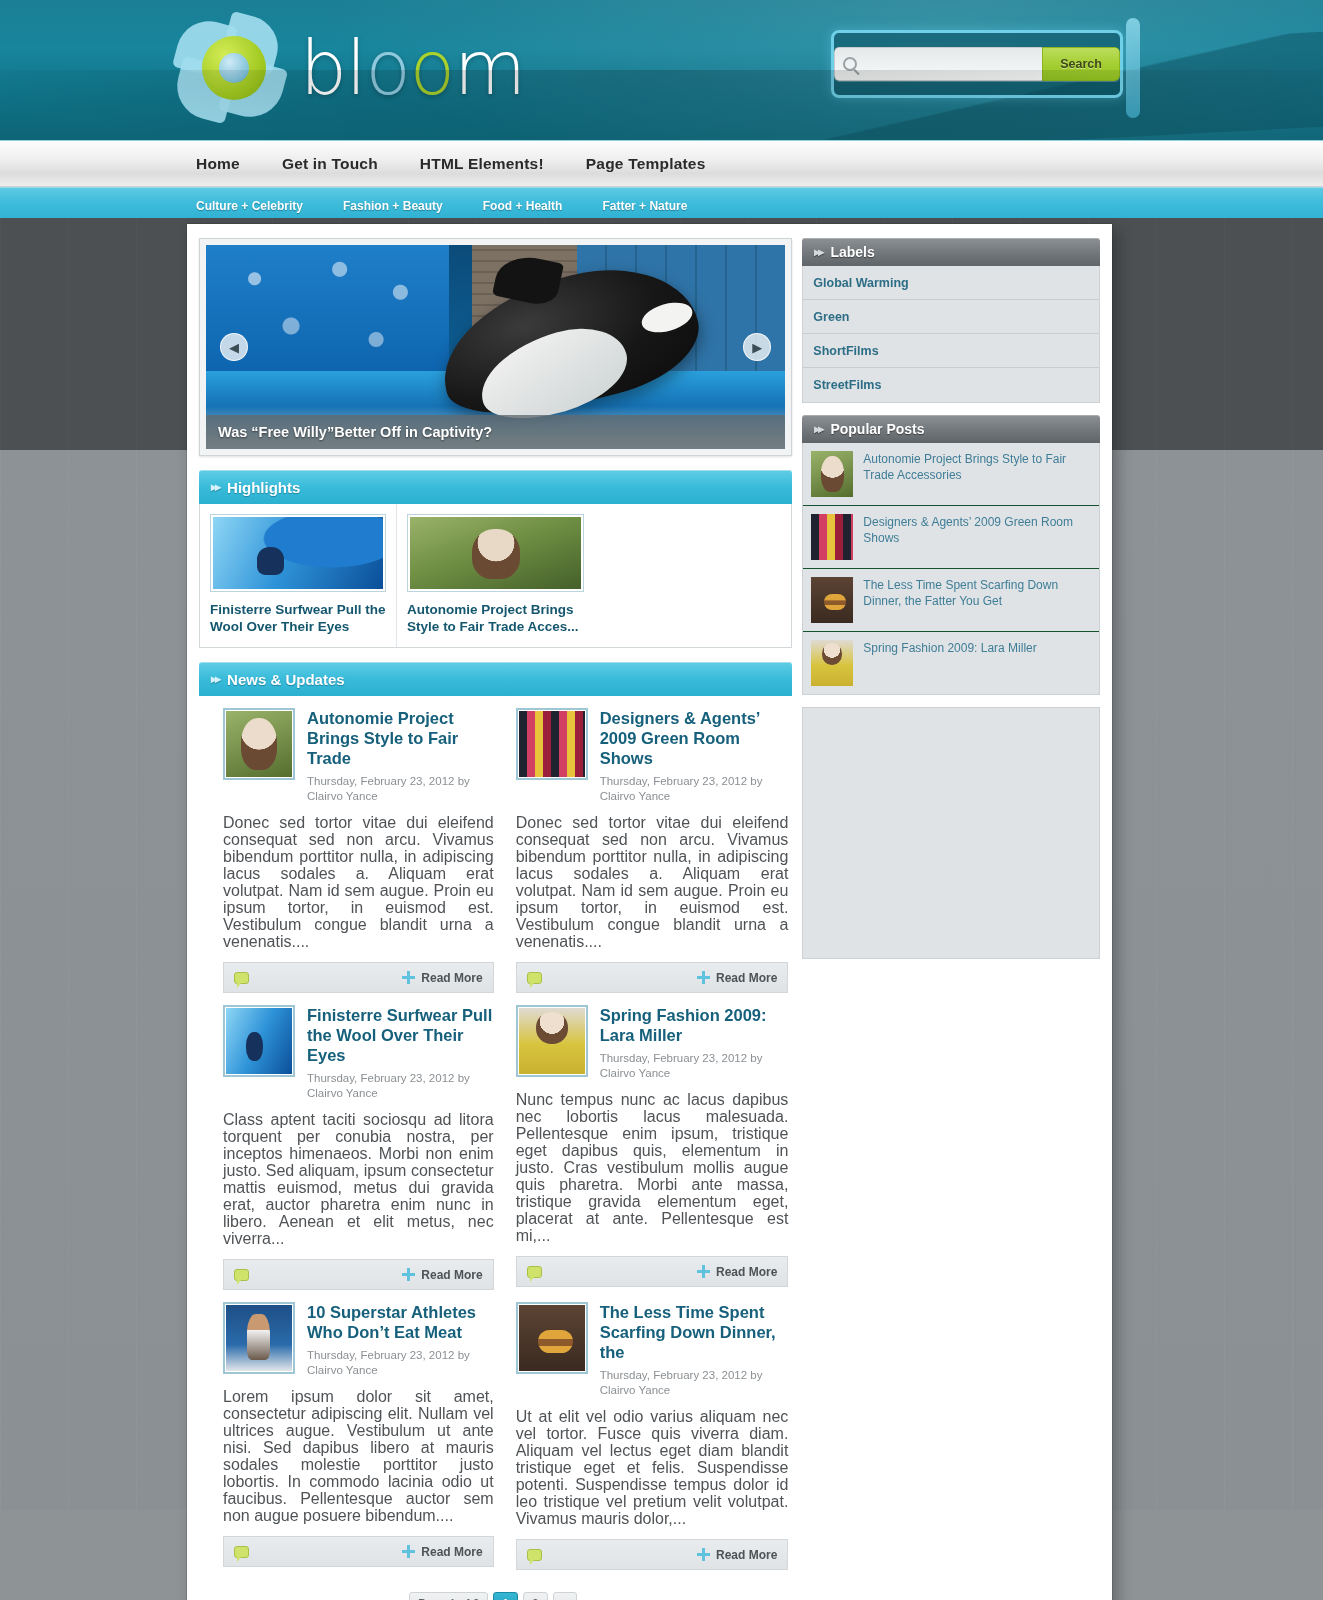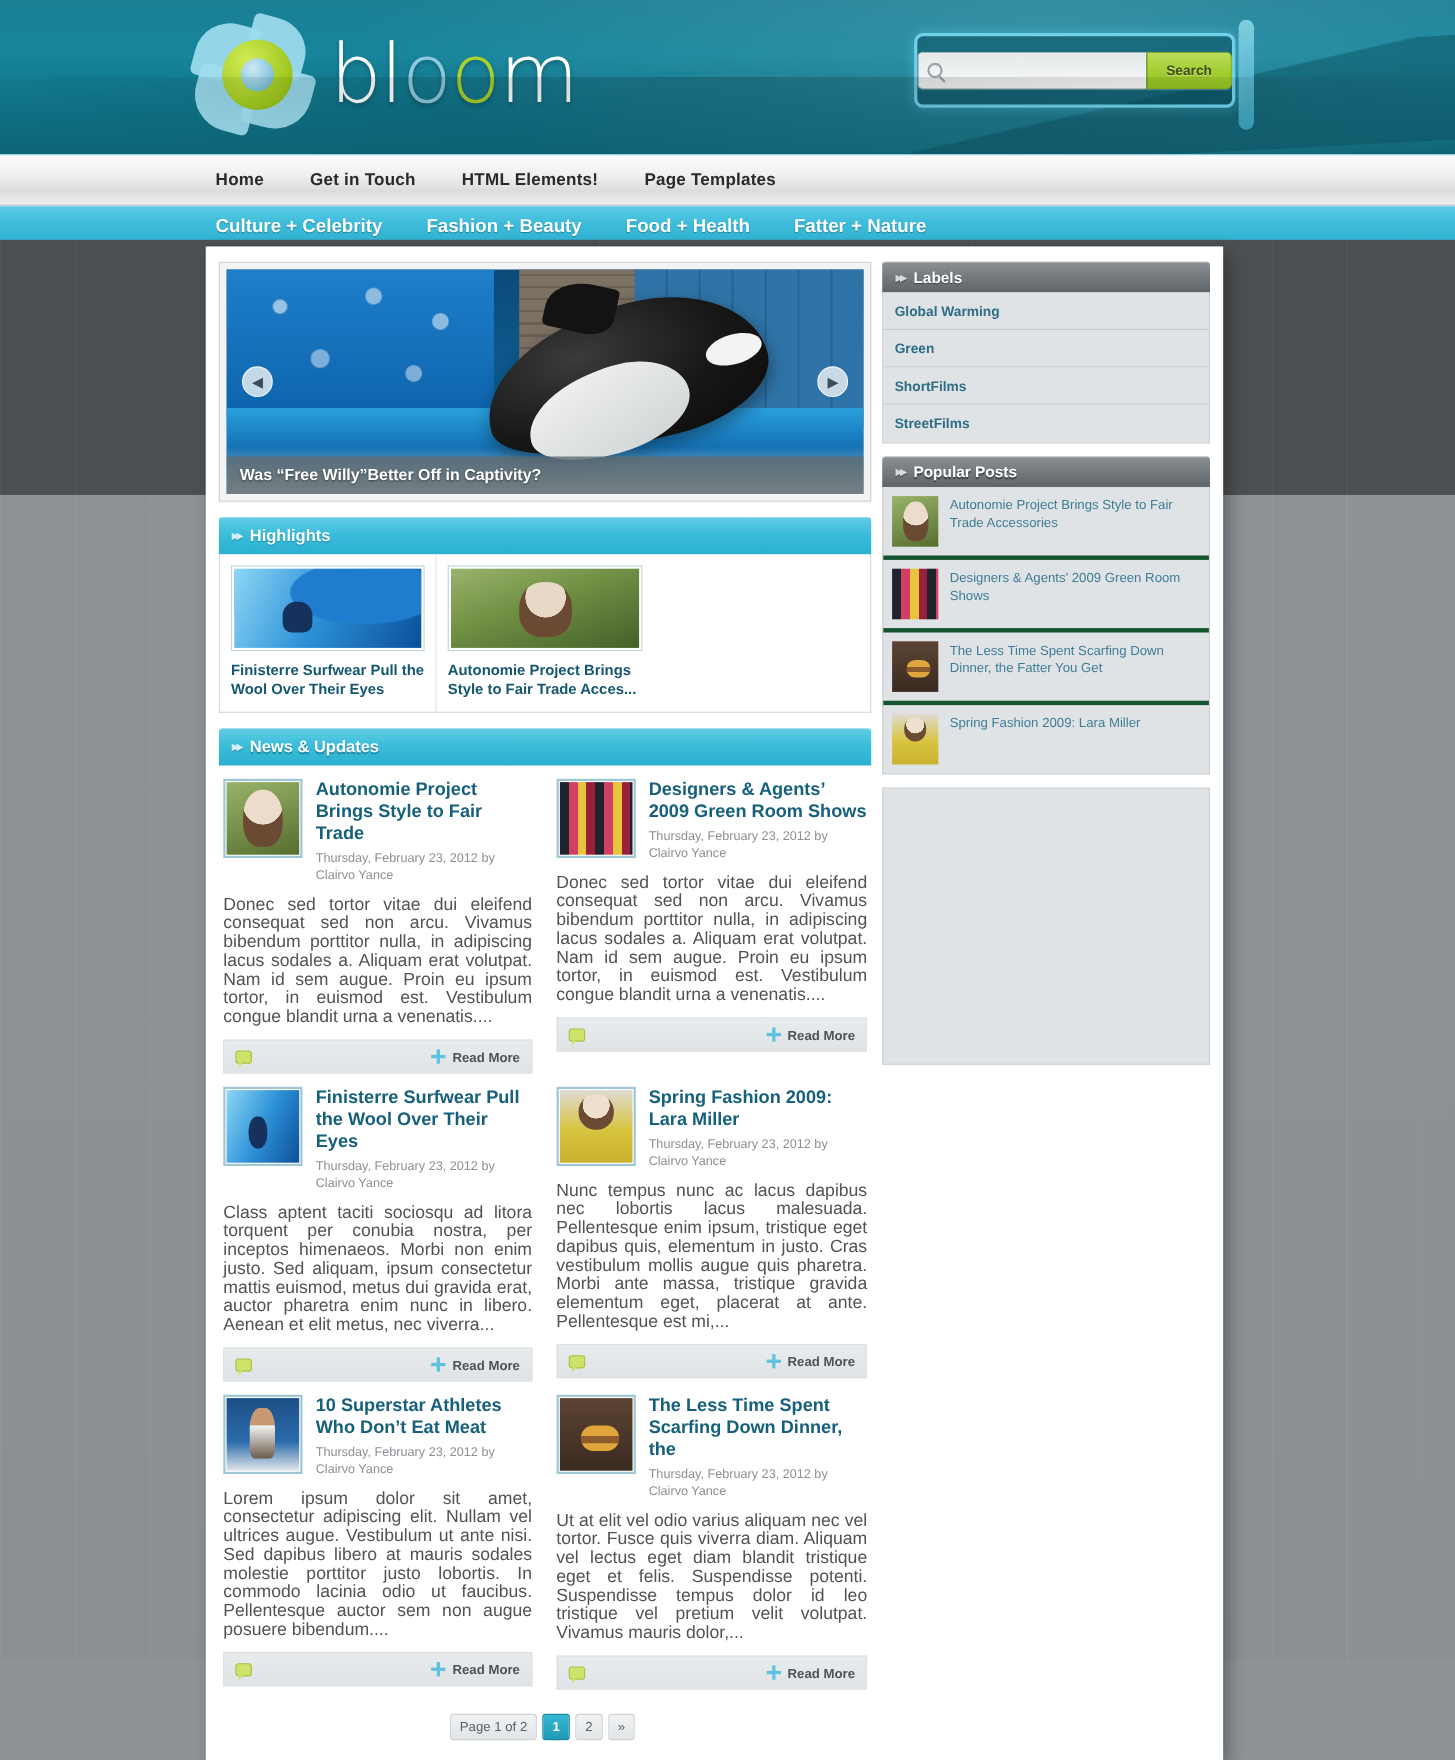--- a/index.html
+++ b/index.html
@@ -130,21 +130,21 @@
     font-size:15.5px; color:#2a2a2a; text-decoration:none; font-weight:bold;
     margin-right: 42px; letter-spacing:.2px;
   }
   .nav-sub {
     height: 37px;
     background: linear-gradient(180deg,#5fcbe4 0%, #3cbbda 45%, #2fb0d2 100%);
     display:flex; align-items:center; padding-left:196px;
     box-shadow: inset 0 1px 0 rgba(255,255,255,.35);
   }
   .nav-sub a {
-    font-size:17px; color:#ffffff; text-decoration:none; font-weight:bold;
+    font-size:12px; color:#ffffff; text-decoration:none; font-weight:bold;
     margin-right: 40px; text-shadow: 0 1px 1px rgba(0,60,80,.45);
   }
 
   
   .wrap {
     position:relative;
     width: 925px;
     margin: 0 0 0 187px;
     padding-top: 0px;
   }
@@ -260,21 +260,21 @@
       background:radial-gradient(circle at 50% 28%, #e8d9c6 0 42%, #6b4a33 43%);
       border-radius:46% 46% 40% 40%;}
   .sunset{background:linear-gradient(180deg,#f7c243 0%, #f0932a 45%, #d9641d 100%);position:relative;}
   .sunset::after{content:"";position:absolute;left:30%;top:16%;width:40%;height:50%;
       background:#1b1b1b;border-radius:60% 20% 40% 20%;transform:rotate(-15deg);}
   .hl-title{
     margin-top:9px; font-size:13.5px; font-weight:bold; color:#15576e; line-height:17px;
   }
 
   
-  .news-grid{ display:flex; flex-wrap:wrap; }
+  .news-grid{ display:flex; flex-wrap:wrap;margin-left:20px; }
   .post{ width:50%; padding: 12px 9px 0 9px; }
   .post.left{ padding-left:4px; padding-right:12px;}
   .post.right{ padding-left:10px; padding-right:4px;}
   .post-top{ display:flex; }
   .post-thumb{
     width:72px;height:72px; flex:none; border:2px solid #9ec6d4; padding:1px; background:#fff;
   }
   .post-thumb .inner{width:100%;height:100%;}
   .th-girl{background:linear-gradient(160deg,#9ab36a,#556e2e);position:relative;}
   .th-girl::after{content:"";position:absolute;left:22%;top:10%;width:56%;height:80%;
@@ -350,21 +350,21 @@
   .wid-head .chev{ color:#d6dadd; }
   .wid-body{ border:1px solid #cdd1d3; border-top:none; background:#dfe3e5; }
   .label-row{
     height:34px; display:flex; align-items:center; padding-left:10px;
     border-bottom:1px solid #c9cdcf;
     font-size:12.5px; color:#2d6e86; font-weight:bold; cursor:pointer;
     background:#dfe3e5;
   }
   .label-row:last-child{border-bottom:none;}
   .pop-row{
-    display:flex; padding:8px 10px 8px 8px; border-bottom:4px solid #14532d;
+    display:flex; padding:8px 10px 8px 8px; border-bottom:1px solid #14532d;
   }
   .pop-row:last-child{border-bottom:none;}
   .pop-thumb{ width:42px;height:46px;flex:none; }
   .pop-text{
     margin-left:10px; font-size:12px; color:#3f7d97; line-height:16px; cursor:pointer;
   }
   .ad-box{
     height:252px; border:1px solid #cdd1d3; background:#dfe3e5;
   }
 

